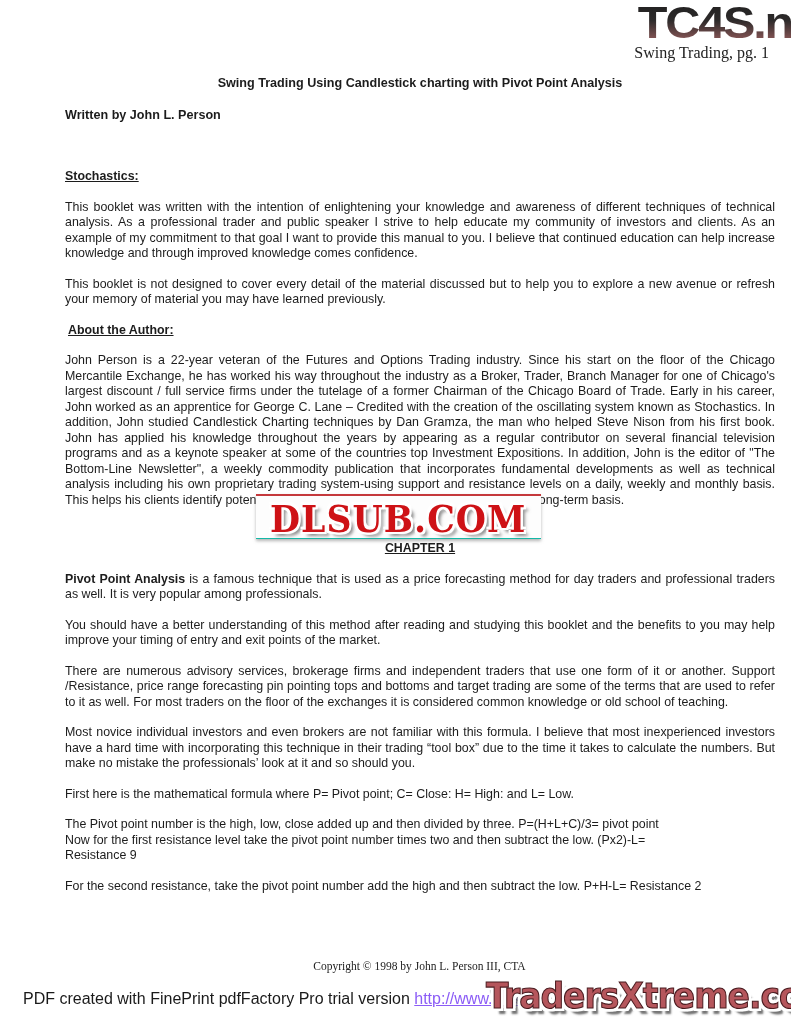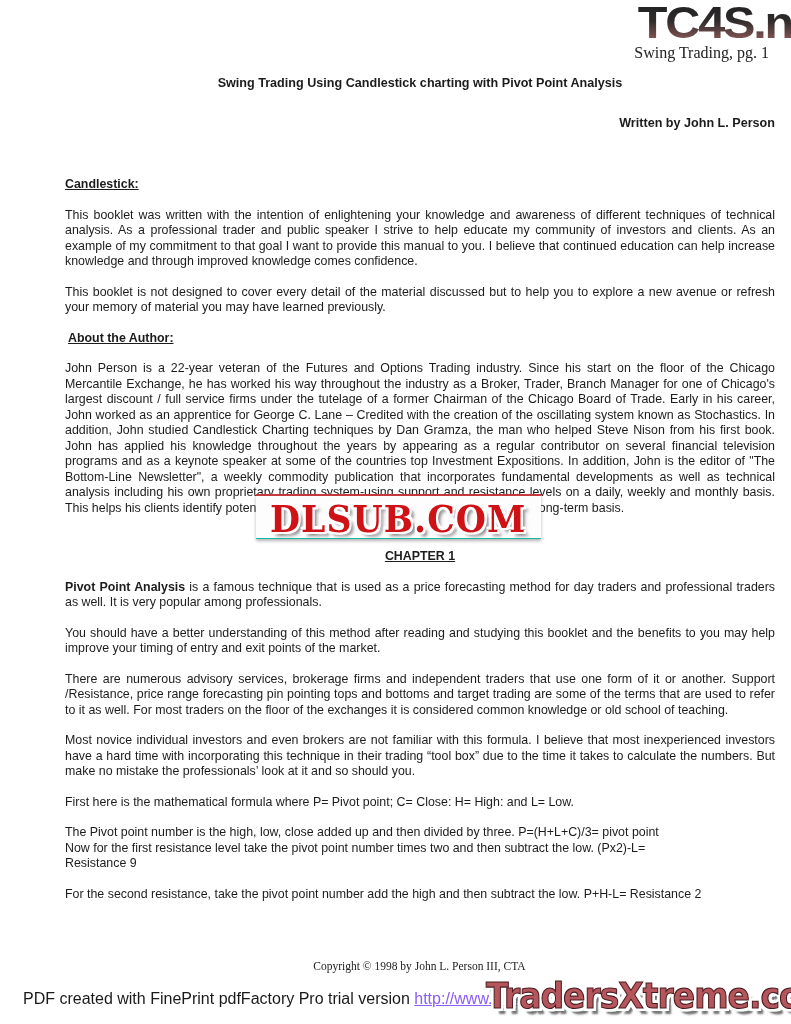--- a/index.html
+++ b/index.html
@@ -44,24 +44,24 @@
     line-height:15.5px;
   }
   .title{
     text-align:center;
     font-weight:bold;
     font-size:12.6px;
     margin:6px 0 0 0;
   }
   .title span{}
   .byline{
-    text-align:right;
+    text-align:left;
     font-weight:bold;
     font-size:12.6px;
-    margin-top:24px;
+    margin-top:16px;
   }
   .sec-heading{
     font-weight:bold;
     margin-top:15px;
   }
   .sec-heading span{text-decoration:underline;}
   .h-intro{margin-top:46px;}
   .h-about{padding-left:3px;}
   p.body-par{
     text-align:justify;
@@ -146,21 +146,21 @@
   <div class="logo-wrap">
     <div class="logo">TC4S.net</div>
     <div class="page-label">Swing Trading, pg. 1</div>
   </div>
 
   <div class="doc">
 
     <div class="title"><span>Swing Trading Using Candlestick charting with Pivot Point Analysis</span></div>
     <div class="byline">Written by John L. Person</div>
 
-    <div class="sec-heading h-intro"><span>Candlestick:</span></div>
+    <div class="sec-heading h-intro"><span>Stochastics:</span></div>
     <p class="body-par">This booklet was written with the intention of enlightening your knowledge and awareness of different techniques of technical analysis.  As a professional trader and public speaker I strive to help educate my community of investors and clients. As an example of my commitment to that goal I want to provide this manual to you. I believe that continued education can help increase knowledge and through improved knowledge comes confidence.</p>
     <p class="body-par">This booklet is not designed to cover every detail of the material discussed but to help you to explore a new avenue or refresh your memory of material you may have learned previously.</p>
 
     <div class="sec-heading h-about"><span>About the Author:</span></div>
     <p class="body-par">John Person is a 22-year veteran of the Futures and Options Trading industry. Since his start on the floor of the Chicago Mercantile Exchange, he has worked his way throughout the industry as a Broker, Trader, Branch Manager for one of Chicago's largest discount / full service firms under the tutelage of a former Chairman of the Chicago Board of Trade. Early in his career, John worked as an apprentice for George C. Lane – Credited with the creation of the oscillating system known as Stochastics. In addition, John studied Candlestick Charting techniques by Dan Gramza, the man who helped Steve Nison from his first book. John has applied his knowledge throughout the years by appearing as a regular contributor on several financial television programs and as a keynote speaker at some of the countries top Investment Expositions. In addition, John is the editor of "The Bottom-Line Newsletter", a weekly commodity publication that incorporates fundamental developments as well as technical analysis including his own proprietary trading system-using support and resistance levels on a daily, weekly and monthly basis. This helps his clients identify potential buy or sell signals on a short, intermediate or a long-term basis.</p>
 
     <div class="chapter"><span>CHAPTER 1</span></div>
 
     <p class="body-par"><b>Pivot Point Analysis</b><span> is a famous technique that is used as a price forecasting method for day traders and professional traders as well. It is very popular among professionals.</span></p>
     <p class="body-par">You should have a better understanding of this method after reading and studying this booklet and the benefits to you may help improve your timing of entry and exit points of the market.</p>

